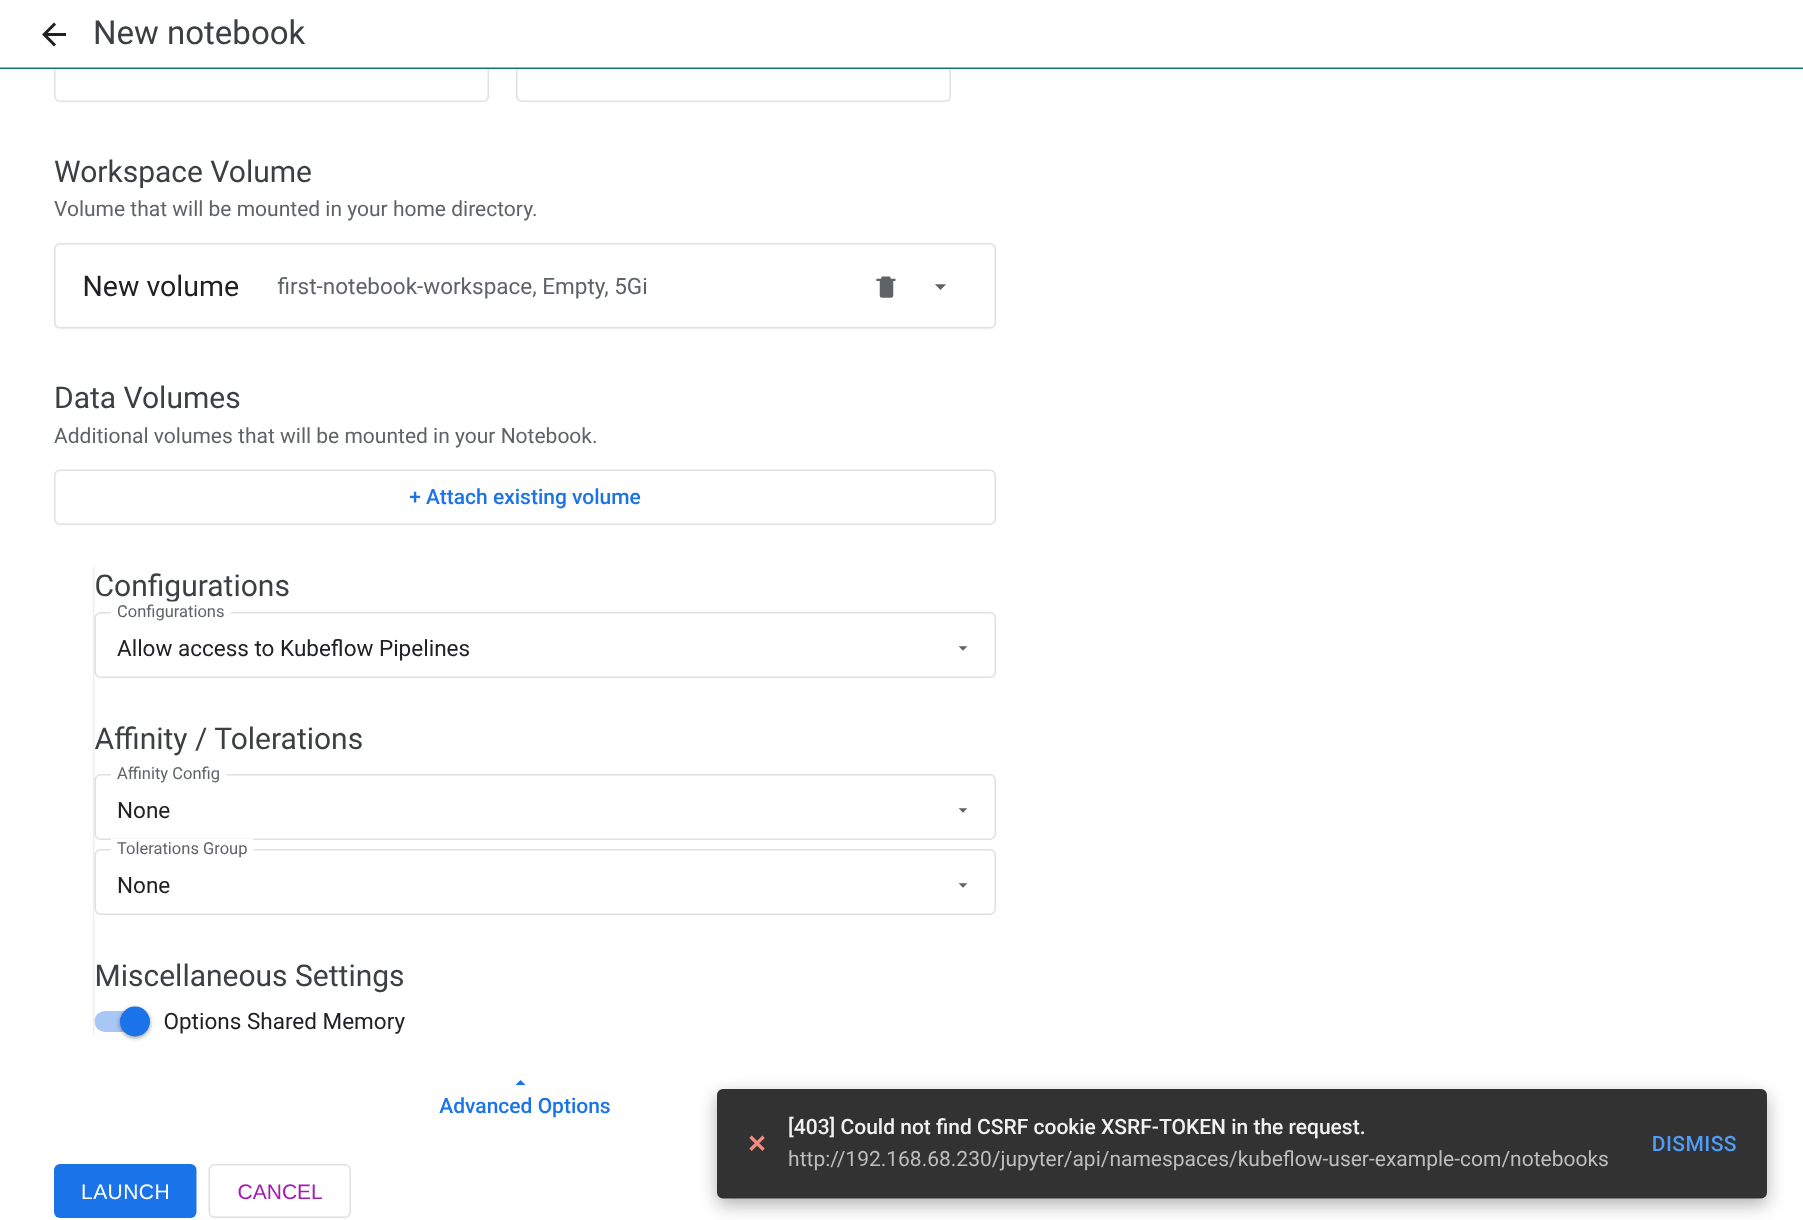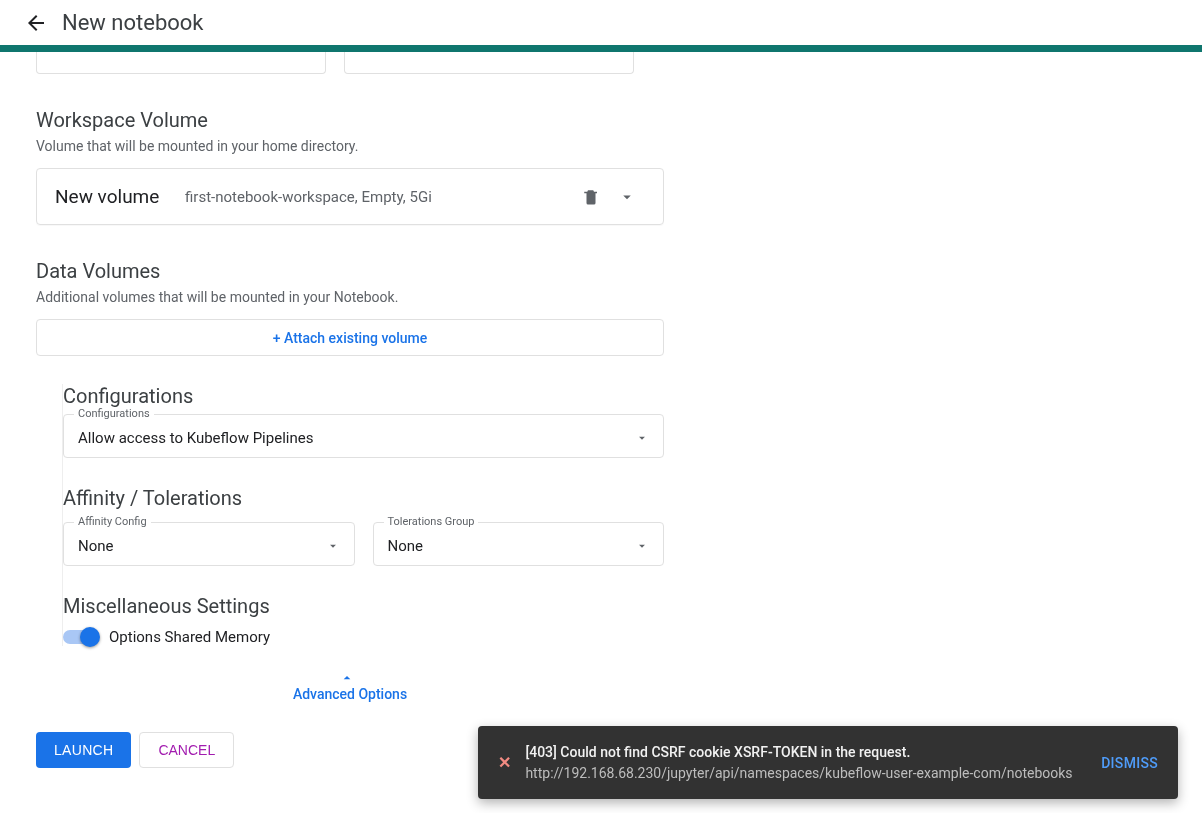--- a/index.html
+++ b/index.html
@@ -1,36 +1,36 @@
 <!DOCTYPE html>
 <html><head>
 <meta charset="utf-8">
 <style>
   * { box-sizing: border-box; }
   html, body { margin:0; padding:0; font-family: Roboto, "Helvetica Neue", Arial, sans-serif; color:#202124; background:#fff; }
-  .header { display:flex; align-items:center; padding:10px 24px; border-bottom:7px solid #0f766e; font-size:22px; color:#3c4043; }
+  .header { display:flex; align-items:center; padding:10px 24px; border-bottom:1px solid #0f766e; font-size:22px; color:#3c4043; }
   .header .back { margin-right:14px; cursor:pointer; display:flex; align-items:center; }
   .content { padding:0 36px 40px 36px; max-width:700px; }
   .top-placeholders { display:flex; gap:18px; margin-top:0; }
   .ph-box { height:22px; width:290px; border:1px solid #e0e0e0; border-top:none; border-radius:0 0 4px 4px; }
   .section-title { font-size:20px; color:#3c4043; margin-top:34px; margin-bottom:6px; font-weight:400; }
   .section-sub { font-size:14px; color:#5f6368; margin-bottom:14px; }
   .volume-card { border:1px solid #e0e0e0; border-radius:4px; padding:16px 18px; display:flex; align-items:center; box-shadow:0 1px 1px rgba(0,0,0,0.03); }
   .volume-card .nv-label { font-size:19px; color:#202124; width:130px; flex-shrink:0; }
   .volume-card .nv-desc { font-size:15px; color:#5f6368; flex:1; }
   .volume-card .icon-btn { width:36px; display:flex; justify-content:center; align-items:center; cursor:pointer; color:#5f6368; }
   .btn-row { display:flex; gap:18px; }
   .outline-btn { flex:1; border:1px solid #e0e0e0; border-radius:4px; height:37px; display:flex; align-items:center; justify-content:center; color:#1a73e8; font-size:14px; cursor:pointer; background:#fff; font-weight:500; }
   .indent { margin-left:26px; border-left:1px solid #eee; padding-left:0; margin-top:28px;}
   .indent .section-title { margin-top:0; }
   .select-wrap { position:relative; border:1px solid #e0e0e0; border-radius:4px; padding:14px 14px 10px 14px; display:flex; align-items:center; justify-content:space-between; cursor:pointer; background:#fff; }
   .select-wrap .float-label { position:absolute; top:-8px; left:10px; background:#fff; padding:0 4px; font-size:11px; color:#5f6368; }
   .select-wrap .value { font-size:15px; color:#202124; }
   .select-wrap .caret { color:#5f6368; }
-  .two-col { display:flex; gap:18px; }
+  .two-col { display:flex; gap:6px;flex-direction:column; }
   .two-col > div { flex:1; }
   .toggle-row { display:flex; align-items:center; margin-top:10px; }
   .toggle { width:34px; height:14px; background:#a9c7f5; border-radius:10px; position:relative; margin-right:12px; cursor:pointer; }
   .toggle .knob { position:absolute; right:-3px; top:-3px; width:20px; height:20px; border-radius:50%; background:#1a73e8; box-shadow:0 1px 3px rgba(0,0,0,0.4); }
   .adv { display:flex; align-items:center; color:#1a73e8; font-size:14px; font-weight:500; cursor:pointer; margin-top:24px;flex-direction:column; }
   .adv .chev { margin-right:6px; display:flex; }
   .footer { margin-top:30px; display:flex; gap:8px; }
   .btn-primary { background:#1a73e8; color:#fff; border:none; border-radius:4px; padding:0 18px; height:36px; font-size:14px; font-weight:500; letter-spacing:.3px; cursor:pointer; }
   .btn-flat { background:#fff; color:#a21caf; border:1px solid #e0e0e0; border-radius:4px; padding:0 18px; height:36px; font-size:14px; font-weight:500; cursor:pointer; }
   .snackbar { position:fixed; bottom:14px; right:24px; left:auto; width:700px; max-width:calc(100% - 48px); background:#323232; color:#e0e0e0; border-radius:4px; padding:16px 20px; display:flex; align-items:center; box-shadow:0 4px 12px rgba(0,0,0,0.3); font-size:14px; }

